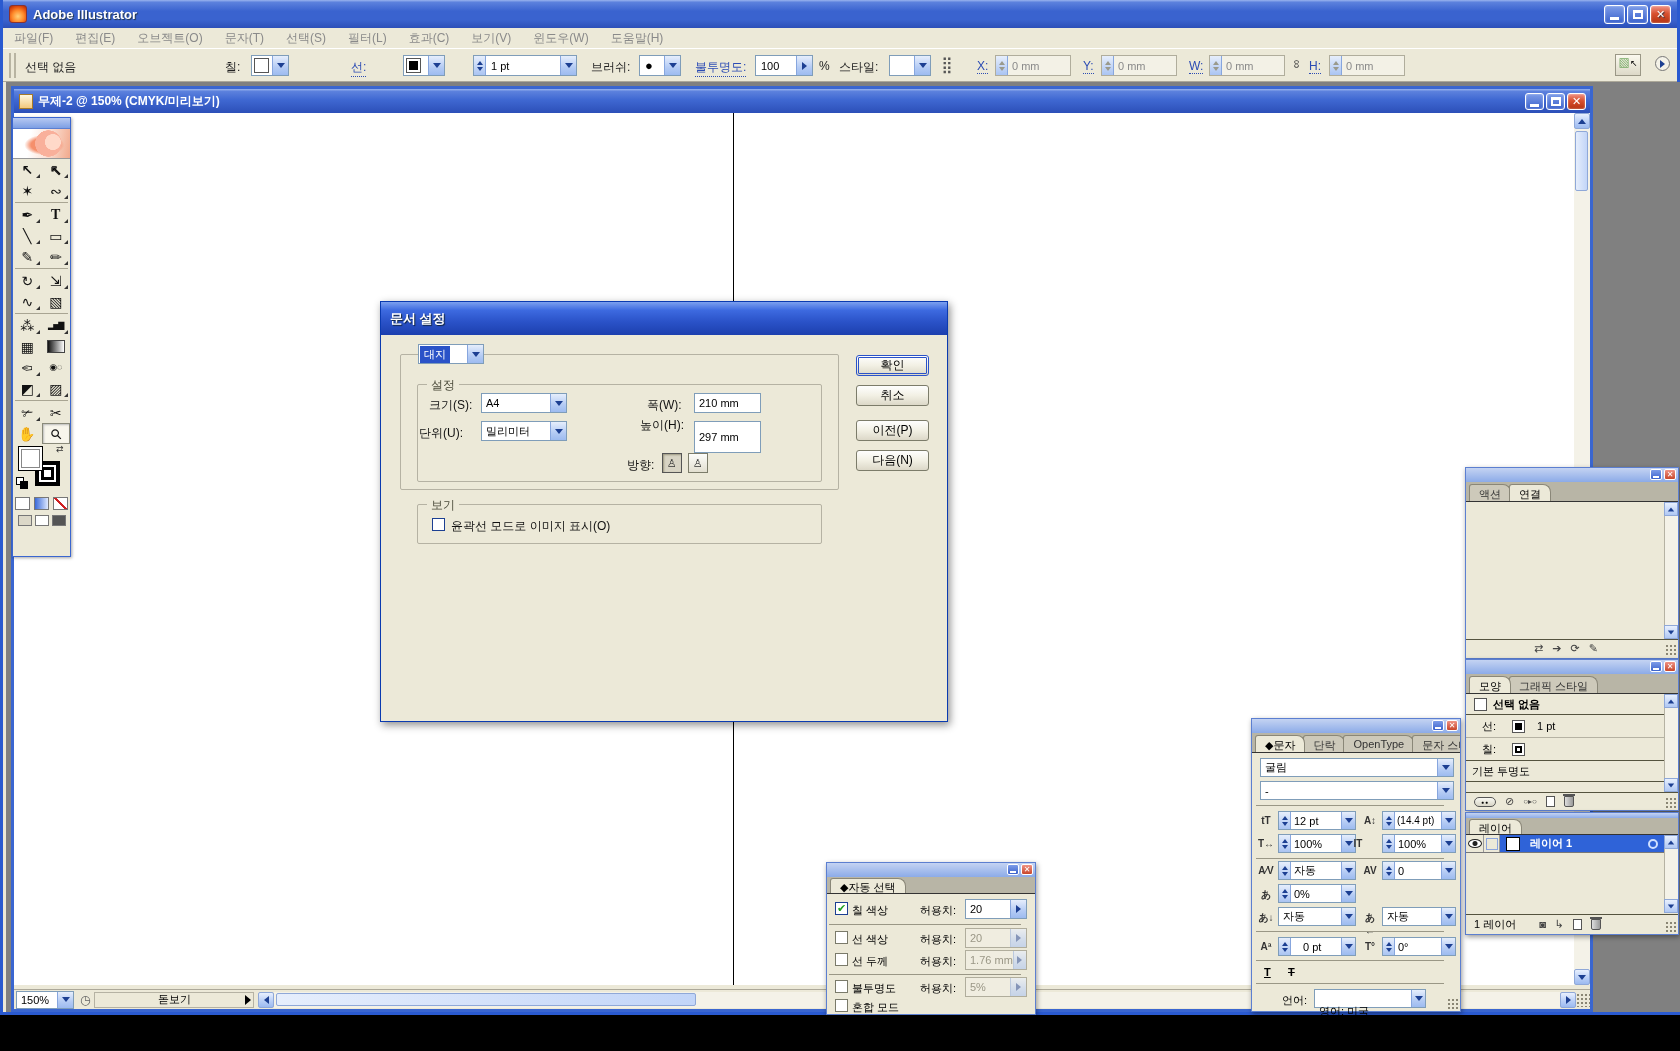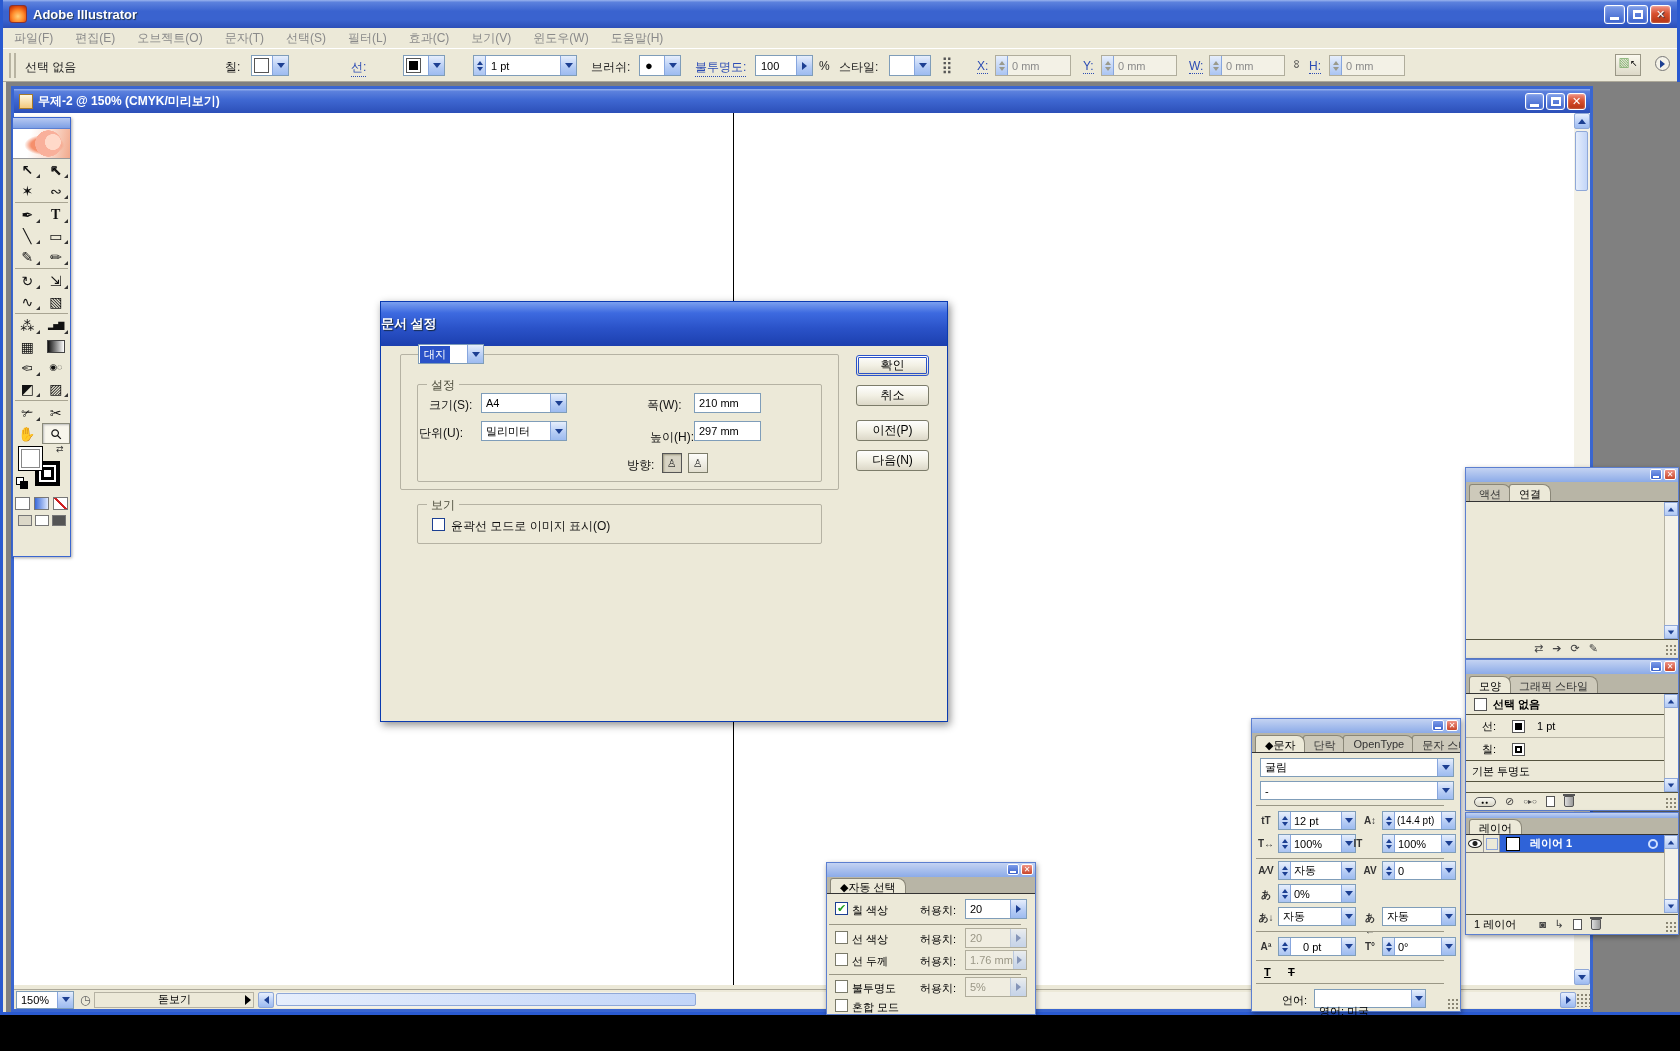--- a/index.html
+++ b/index.html
@@ -69,21 +69,21 @@
   .mini-dflt .a{position:absolute;left:0;top:0;width:8px;height:8px;background:#fff;border:1px solid #000;}
   .mini-dflt .b{position:absolute;left:4px;top:4px;width:8px;height:8px;background:#000;border:1px solid #000;}
   .cgn{display:flex;gap:4px;justify-content:center;padding:3px 0 2px;}
   .cgn .btn{width:15px;height:13px;border:1px solid #777;background:#fff;}
   .cgn .g{background:linear-gradient(90deg,#3a6ad8,#dfe9ff);}
   .cgn .n{background:linear-gradient(45deg,#fff 42%,#d02020 42% 58%,#fff 58%);}
   .modes{display:flex;gap:3px;justify-content:center;padding-top:3px;}
   .modes .m{width:14px;height:11px;border:1px solid #777;background:#dcd8c8;}
   
   .dialog{position:absolute;left:377px;top:301px;width:568px;height:421px;background:#ece9d8;border:1px solid #0a3ab0;box-shadow:2px 3px 8px rgba(0,0,0,.45);z-index:40;}
-  .dlgtitle{position:absolute;left:0;top:0;width:100%;height:44px;background:linear-gradient(#7ba0ef 0%,#3d6ae0 25%,#2a52c8 60%,#1c3fae 100%);color:#fff;font-weight:bold;display:flex;align-items:center;font-size:13px;text-shadow:1px 1px 1px #123;}
+  .dlgtitle{position:absolute;left:0;top:0;width:100%;height:33px;background:linear-gradient(#7ba0ef 0%,#3d6ae0 25%,#2a52c8 60%,#1c3fae 100%);color:#fff;font-weight:bold;display:flex;align-items:center;padding-left:9px;font-size:13px;text-shadow:1px 1px 1px #123;}
   .groupbox{position:absolute;border:1px solid #b5b2a3;border-radius:2px;}
   .glegend{position:absolute;top:-8px;left:9px;background:#ece9d8;padding:0 4px;color:#4a4a3a;font-size:12px;}
   .dlglabel{position:absolute;font-size:12px;color:#111;white-space:nowrap;}
   .xpbtn{position:absolute;width:73px;height:21px;background:linear-gradient(#fefefe,#f2f0e4 50%,#dcd8c8);border:1px solid #7c7c6a;border-radius:3px;font-size:12px;display:flex;align-items:center;justify-content:center;}
   .xpbtn.default{outline:1px solid #2a52c8;outline-offset:-3px;border-color:#2a52c8;}
   .checkbox{position:absolute;width:13px;height:13px;background:#fff;border:1px solid #1c3f92;display:flex;align-items:center;justify-content:center;font-size:11px;color:#21a121;font-weight:bold;}
   .orientbtn{position:absolute;width:20px;height:20px;border:1px solid #7c7c6a;background:linear-gradient(#fdfdfa,#e2dfd0);display:flex;align-items:center;justify-content:center;font-size:11px;color:#333;}
   .orientbtn.sel{background:#d8d4c4;box-shadow:inset 1px 1px 2px #9a967f;border-color:#555;}
   
   .palette{position:absolute;background:#ece9d8;border:1px solid #5c7fd0;box-shadow:1px 2px 5px rgba(0,0,0,.4);z-index:50;font-size:11px;}
@@ -455,22 +455,22 @@
       <div class="field" style="left:313px;top:91px;width:67px;height:20px;">
         <span style="padding-left:4px;">210 mm</span>
       </div>
       <span class="dlglabel" style="left:38px;top:123px;">단위(U):</span>
       <div class="field" style="left:100px;top:119px;width:86px;height:20px;">
         <span style="padding-left:4px;">밀리미터</span>
         <div class="ddbtn">
             <div class="tri-dn"></div>
           </div>
       </div>
-      <span class="dlglabel" style="left:259px;top:127px;margin-left:10px;">높이(H):</span>
-      <div class="field" style="left:313px;top:119px;width:67px;height:20px;">
+      <span class="dlglabel" style="left:259px;top:115px;">높이(H):</span>
+      <div class="field" style="left:313px;top:119px;width:67px;height:32px;">
         <span style="padding-left:4px;">297 mm</span>
       </div>
       <span class="dlglabel" style="left:246px;top:155px;">방향:</span>
       <div class="orientbtn sel" style="left:281px;top:151px;">
           <span>♙</span>
         </div>
       <div class="orientbtn" style="left:307px;top:151px;">
           <span>♙</span>
         </div>
 

